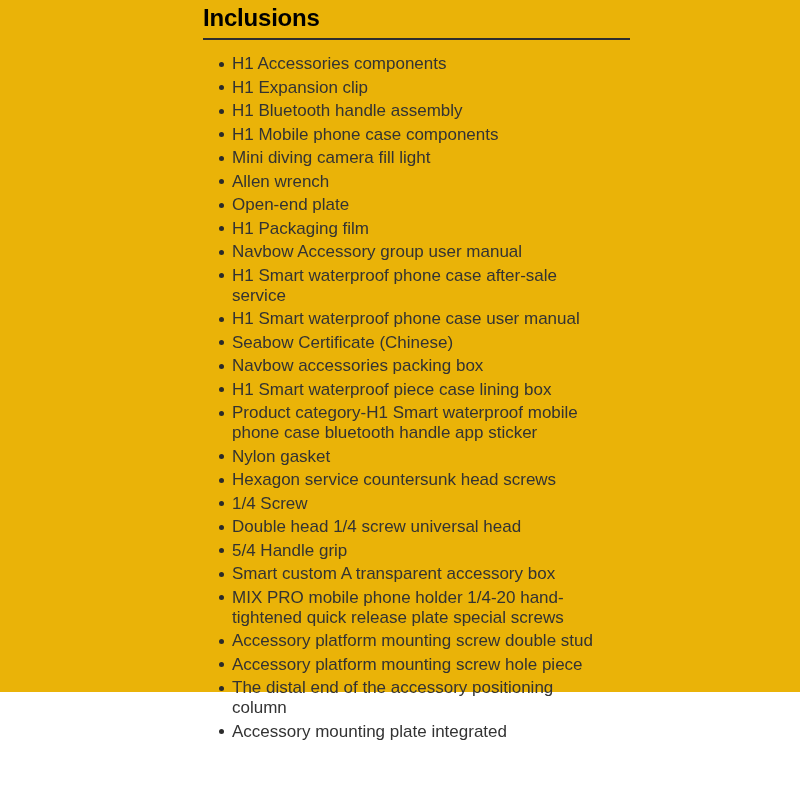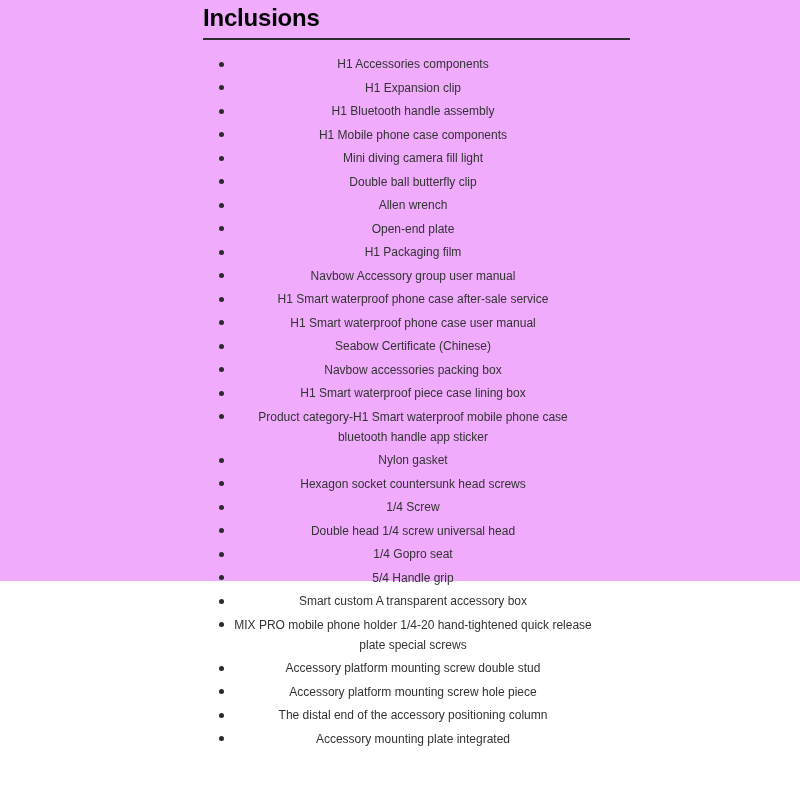--- a/index.html
+++ b/index.html
@@ -11,22 +11,22 @@
     width: 800px;
     height: 800px;
     overflow: hidden;
     font-family: "Liberation Sans", sans-serif;
     -webkit-font-smoothing: antialiased;
   }
 
   .page {
     position: relative;
     width: 800px;
-    height: 581px;
-    background: #f0abfc;
+    height: 692px;
+    background: #eab308;
   }
 
   .inclusions-panel {
     position: absolute;
     left: 203px;
     top: 0px;
     width: 427px;
   }
 
   .panel-title {
@@ -47,27 +47,26 @@
   }
 
   .inclusions-list {
     list-style: none;
     margin: 0;
     padding: 14px 0 0 16px;
   }
 
   .inclusion-item {
     position: relative;
-    font-size: 12px;
+    font-size: 17px;
     line-height: 20px;
     color: #333333;
     padding-left: 13px;
     margin-bottom: 3.5px;
     max-width: 362px;
-    text-align: center;
   }
 
   .inclusion-item .bullet-dot {
     position: absolute;
     left: 0;
     top: 7.5px;
     width: 5px;
     height: 5px;
     border-radius: 50%;
     background: #2b2b2b;
@@ -103,24 +102,20 @@
         <li class="inclusion-item">
           <span class="bullet-dot"></span>
           <span class="item-text">H1 Mobile phone case components</span>
         </li>
         <li class="inclusion-item">
           <span class="bullet-dot"></span>
           <span class="item-text">Mini diving camera fill light</span>
         </li>
         <li class="inclusion-item">
           <span class="bullet-dot"></span>
-          <span class="item-text">Double ball butterfly clip</span>
-        </li>
-        <li class="inclusion-item">
-          <span class="bullet-dot"></span>
           <span class="item-text">Allen wrench</span>
         </li>
         <li class="inclusion-item">
           <span class="bullet-dot"></span>
           <span class="item-text">Open-end plate</span>
         </li>
         <li class="inclusion-item">
           <span class="bullet-dot"></span>
           <span class="item-text">H1 Packaging film</span>
         </li>
@@ -151,33 +146,29 @@
         <li class="inclusion-item">
           <span class="bullet-dot"></span>
           <span class="item-text">Product category-H1 Smart waterproof mobile phone case bluetooth handle app sticker</span>
         </li>
         <li class="inclusion-item">
           <span class="bullet-dot"></span>
           <span class="item-text">Nylon gasket</span>
         </li>
         <li class="inclusion-item">
           <span class="bullet-dot"></span>
-          <span class="item-text">Hexagon socket countersunk head screws</span>
+          <span class="item-text">Hexagon service countersunk head screws</span>
         </li>
         <li class="inclusion-item">
           <span class="bullet-dot"></span>
           <span class="item-text">1/4 Screw</span>
         </li>
         <li class="inclusion-item">
           <span class="bullet-dot"></span>
           <span class="item-text">Double head 1/4 screw universal head</span>
-        </li>
-        <li class="inclusion-item">
-          <span class="bullet-dot"></span>
-          <span class="item-text">1/4 Gopro seat</span>
         </li>
         <li class="inclusion-item">
           <span class="bullet-dot"></span>
           <span class="item-text">5/4 Handle grip</span>
         </li>
         <li class="inclusion-item">
           <span class="bullet-dot"></span>
           <span class="item-text">Smart custom A transparent accessory box</span>
         </li>
         <li class="inclusion-item">

